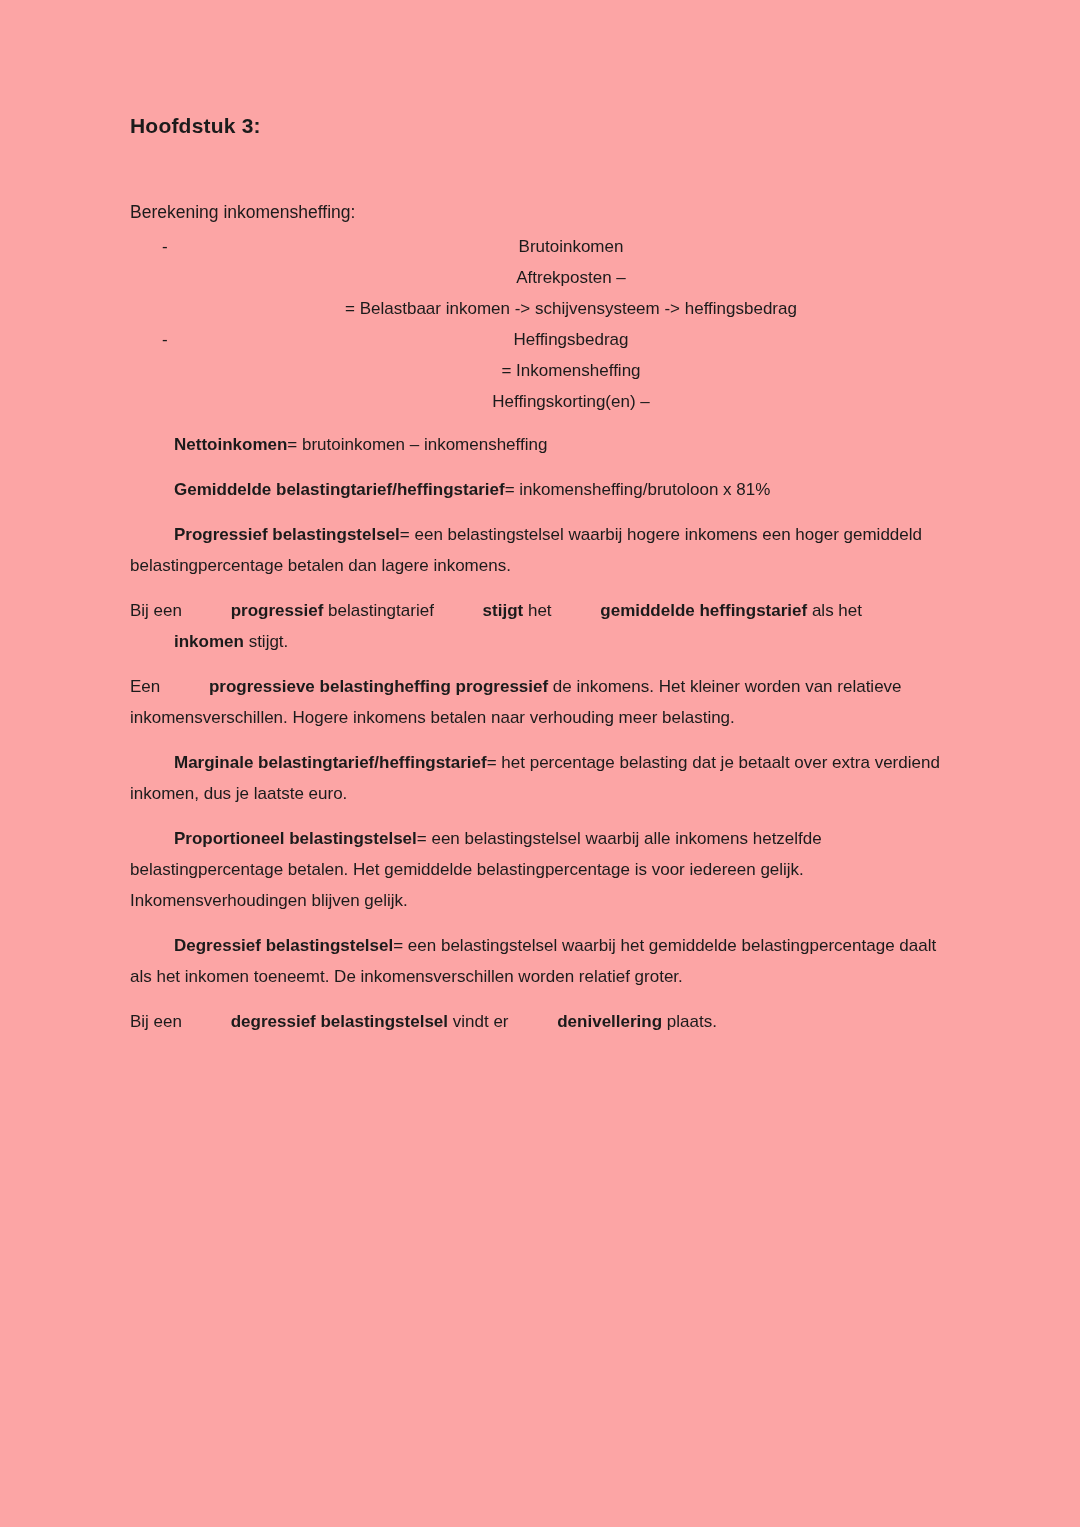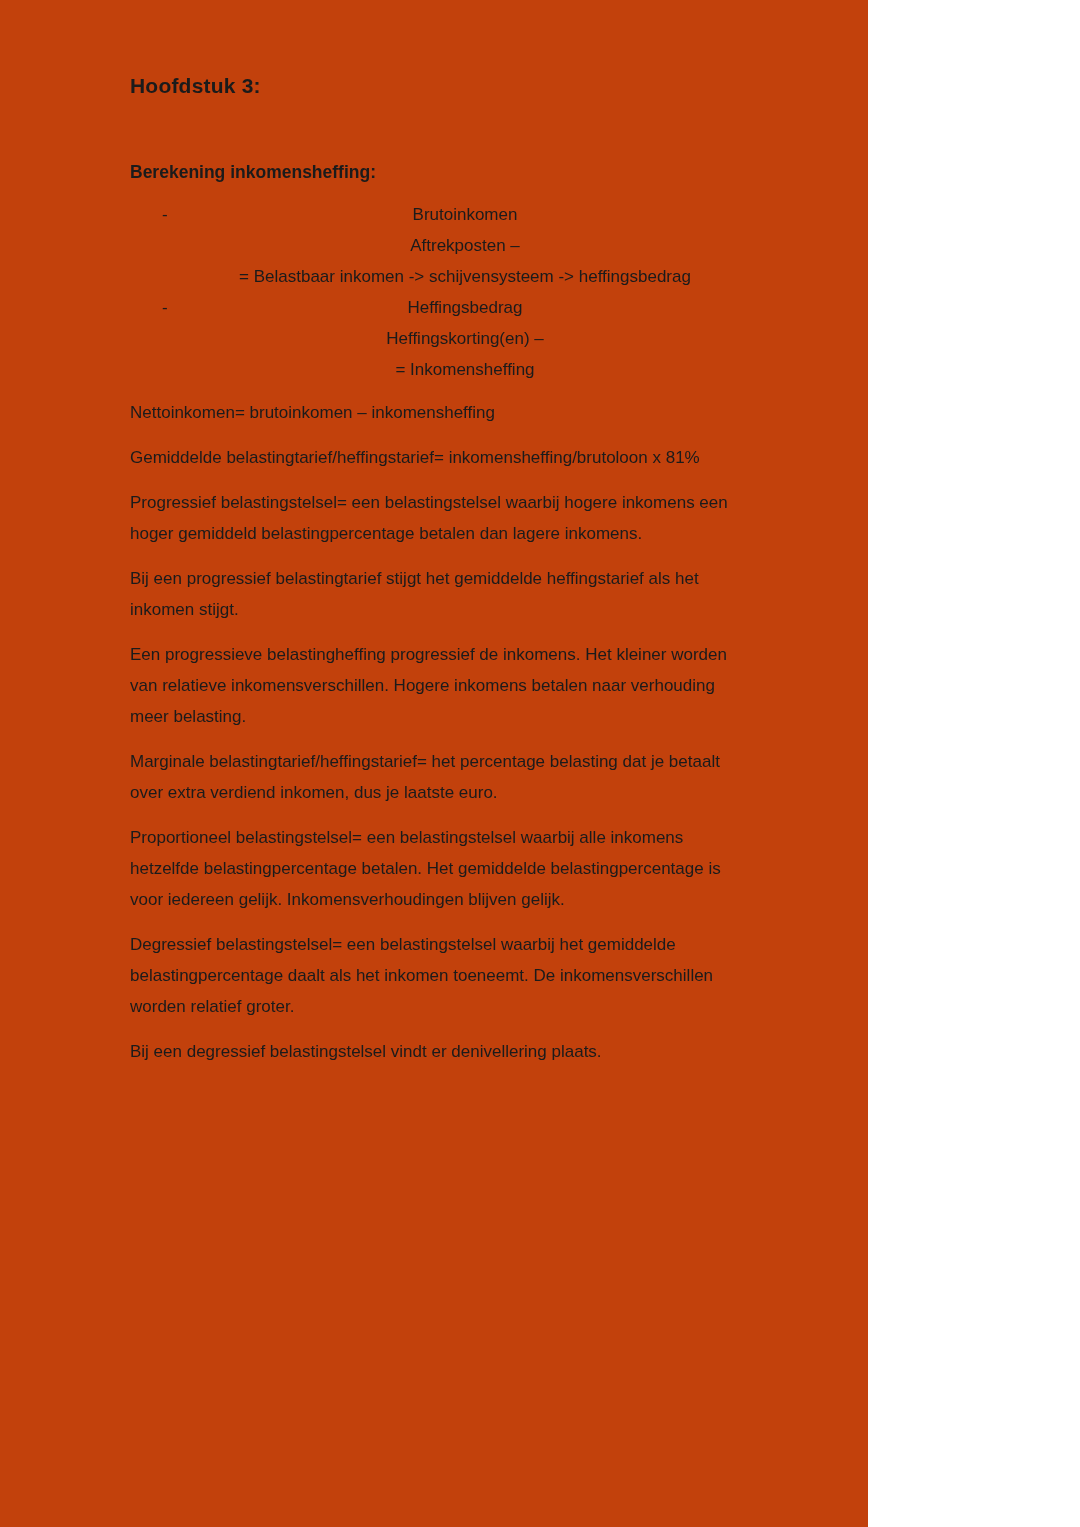--- a/index.html
+++ b/index.html
@@ -6,38 +6,38 @@
   html, body {
     width: 1080px;
     background: #ffffff;
   }
   body {
     font-family: "Liberation Sans", "DejaVu Sans", sans-serif;
     color: #1b1b1b;
     -webkit-font-smoothing: antialiased;
   }
   .page {
-    width: 868px;
+    width: 1080px;
     height: 1527px;
-    background: #c2410c;
-    padding: 72px 135px 0 130px;
+    background: #fca5a5;
+    padding: 112px 135px 0 130px;
     overflow: hidden;
   }
   .doc-title {
     font-size: 21px;
     font-weight: 700;
     line-height: 28px;
     margin-bottom: 60px;
     letter-spacing: 0.2px;
   }
   .section-heading {
     font-size: 17.5px;
-    font-weight: 700;
+    font-weight: 400;
     line-height: 24px;
-    margin-bottom: 15px;
+    margin-bottom: 7px;
   }
   .doc-body {
     font-size: 17px;
     line-height: 31px;
   }
   .bullet-list {
     margin-bottom: 12px;
   }
   .list-item {
     display: flex;
@@ -49,21 +49,22 @@
     flex: 0 0 67px;
   }
   .item-lines {
     flex: 1 1 auto;
     text-align: center;
   }
   .paragraph {
     margin-bottom: 14px;
   }
   .paragraph b, .list-item b {
-    font-weight: 400;
+    font-weight: 700;
+    margin-left: 44px;
   }
 </style>
 </head>
 <body>
 
 <div class="page">
   <h1 class="doc-title">Hoofdstuk 3:</h1>
 
   <h2 class="section-heading">Berekening inkomensheffing:</h2>
 
@@ -74,22 +75,22 @@
           <div class="item-lines">
             <div>Brutoinkomen</div>
             <div>Aftrekposten –</div>
             <div>= Belastbaar inkomen -&gt; schijvensysteem -&gt; heffingsbedrag</div>
           </div>
         </div>
         <div class="list-item">
           <span class="list-marker">-</span>
           <div class="item-lines">
             <div>Heffingsbedrag</div>
+            <div>= Inkomensheffing</div>
             <div>Heffingskorting(en) –</div>
-            <div>= Inkomensheffing</div>
           </div>
         </div>
       </div>
     <div id="paragraphs">
         <p class="paragraph"><b>Nettoinkomen</b><span>= brutoinkomen – inkomensheffing</span></p>
         <p class="paragraph"><b>Gemiddelde belastingtarief/heffingstarief</b><span>= inkomensheffing/brutoloon x 81%</span></p>
         <p class="paragraph"><b>Progressief belastingstelsel</b><span>= een belastingstelsel waarbij hogere inkomens een hoger gemiddeld belastingpercentage betalen dan lagere inkomens.</span></p>
         <p class="paragraph"><span>Bij een </span><b>progressief</b><span> belastingtarief </span><b>stijgt</b><span> het </span><b>gemiddelde heffingstarief</b><span> als het </span><b>inkomen</b><span> stijgt.</span></p>
         <p class="paragraph"><span>Een </span><b>progressieve belastingheffing progressief</b><span> de inkomens. Het kleiner worden van relatieve inkomensverschillen. Hogere inkomens betalen naar verhouding meer belasting.</span></p>
         <p class="paragraph"><b>Marginale belastingtarief/heffingstarief</b><span>= het percentage belasting dat je betaalt over extra verdiend inkomen, dus je laatste euro.</span></p>

